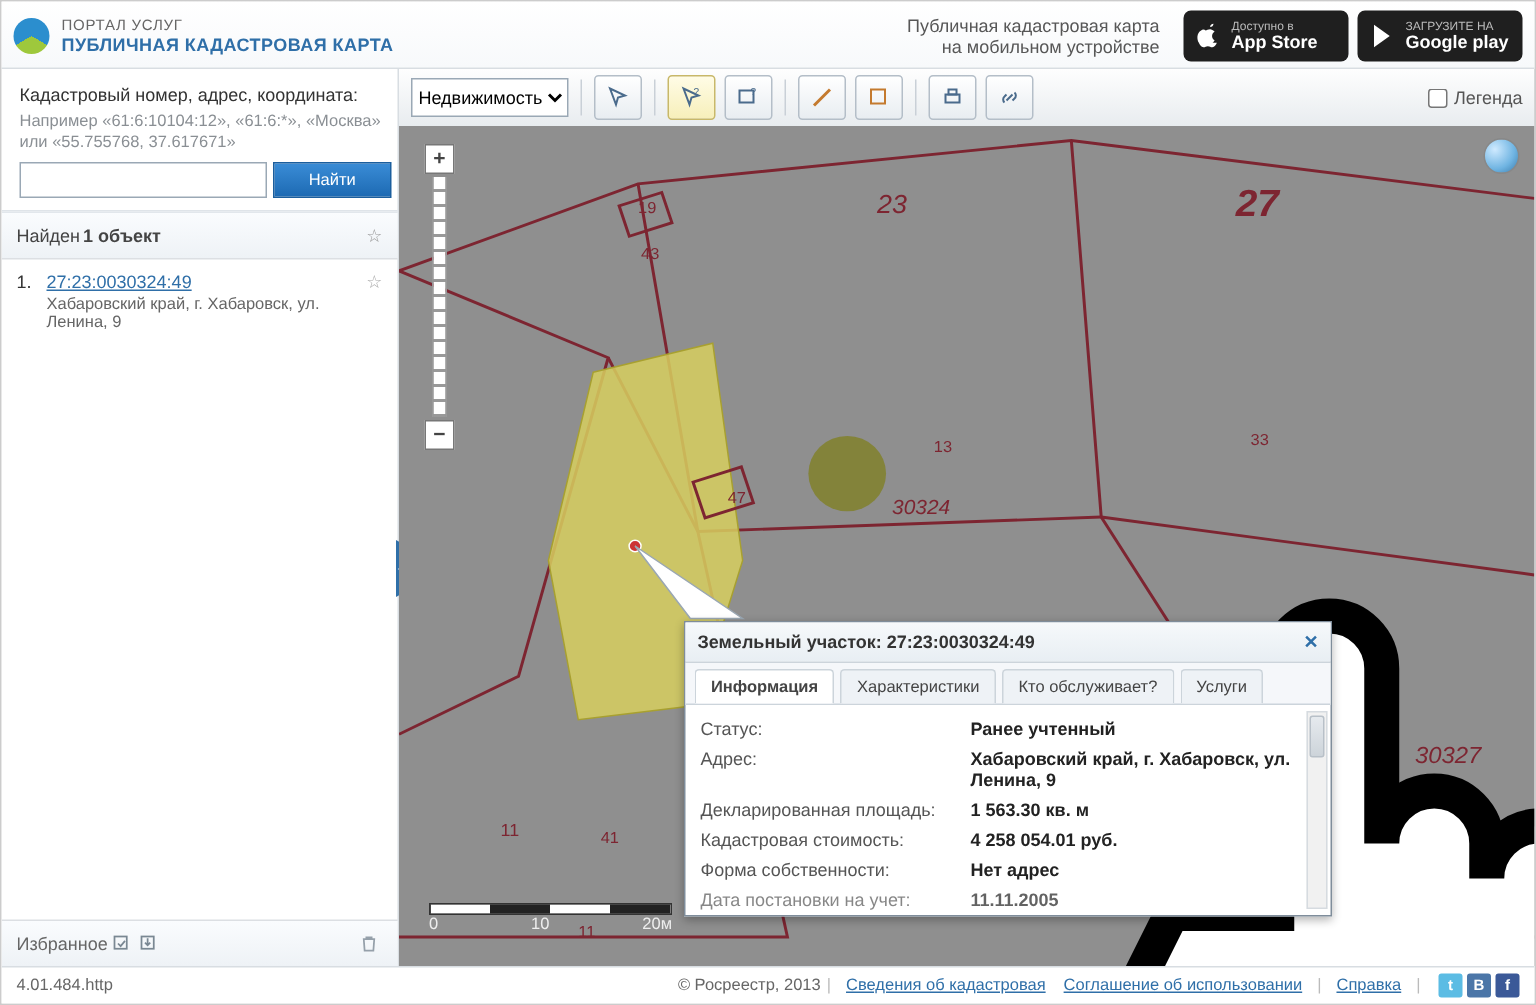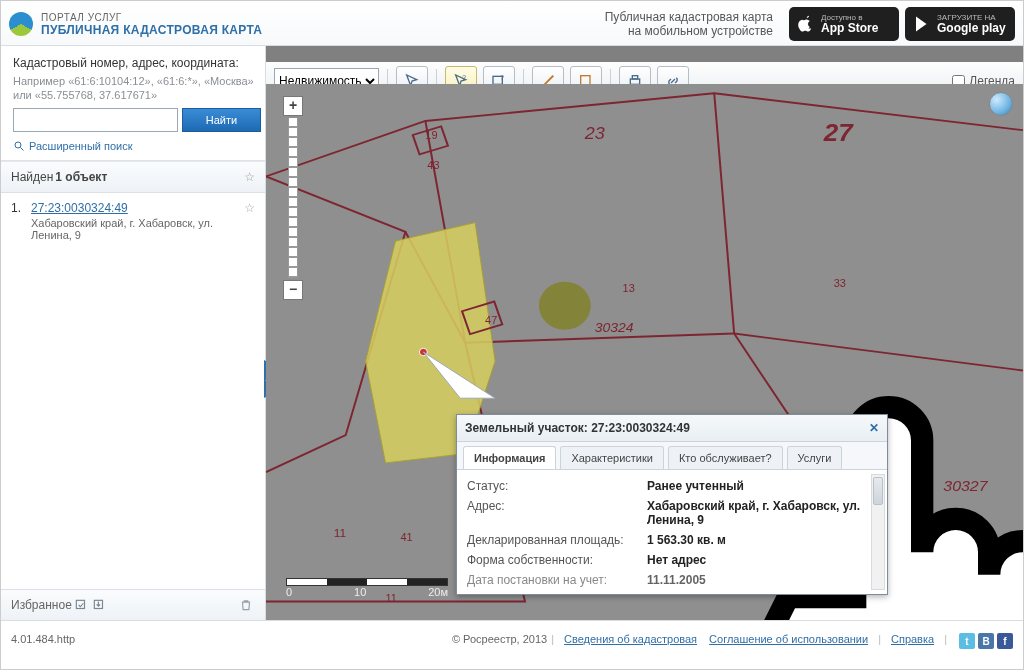--- a/index.html
+++ b/index.html
@@ -118,21 +118,21 @@
   background: linear-gradient(#fafcfe,#eef2f6);
   display:flex; align-items:center;
   padding:0 10px;
   color:#666;
 }
 .fav-bar .sp { margin-left:auto;}
 .tiny-ic { width:14px; height:14px; display:inline-block; margin:0 2px; color:#7a8893;}
 
 .mapwrap { flex:1; position:relative; background:#808080;}
 .toolbar {
-  position:absolute; left:0; right:0; top:16px;
+  position:absolute; left:0; right:0; top:0;
   height:38px;
   background:linear-gradient(#fefefe,#e8ecef);
   border-bottom:1px solid #c9d0d7;
   display:flex; align-items:center;
   padding:0 8px;
   gap:6px;
 }
 .layer-select {
   height:26px; font-size:12px;
   border:1px solid #9aa8b5; background:#fff;
@@ -269,22 +269,22 @@
 .hand-cursor{
   position:absolute;
   left:300px; top:245px;
   width:20px; height:24px;
   pointer-events:none;
 }
 
 .footer {
   height:24px;
   border-top:1px solid #d8dde2;
-  display:flex; align-items:flex-start;
-  padding:12px 10px;
+  display:flex; align-items:center;
+  padding:0 10px;
   font-size:11px;
   color:#666;
   background:#fff;
 }
 .footer .sp{flex:1;}
 .footer a{ color:#2f6fa8; text-decoration:underline; margin:0 6px;}
 .footer .soc{ display:flex; gap:3px; margin-left:8px;}
 .footer .soc span{
   width:16px; height:16px; display:inline-flex; align-items:center; justify-content:center;
   color:#fff; font-size:10px; font-weight:bold; border-radius:2px;
@@ -328,27 +328,20 @@
 
   <div class="body">
 
     <div class="sidebar">
       <div class="search-panel">
         <div class="lbl">Кадастровый номер, адрес, координата:</div>
         <div class="hint">Например «61:6:10104:12», «61:6:*», «Москва» или «55.755768, 37.617671»</div>
         <div class="search-row">
           <input type="text" style="">
           <button>Найти</button>
-        </div>
-        <div class="adv-link">
-          <svg width="12" height="12" viewBox="0 0 24 24">
-              <circle cx="10" cy="10" r="6" stroke="#2f6fa8" stroke-width="2" fill="none"></circle>
-              <line x1="15" y1="15" x2="21" y2="21" stroke="#2f6fa8" stroke-width="2"></line>
-            </svg>
-          <span>Расширенный поиск</span>
         </div>
       </div>
 
       <div class="panel-hdr">
         <span>Найден </span>
         <b style="margin-left:2px">1 объект</b>
         <span class="star">☆</span>
       </div>
 
       <div class="result-list">
@@ -511,20 +504,24 @@
               </div>
             <div class="info-row">
                 <div class="k">Адрес:</div>
                 <div class="v">Хабаровский край, г. Хабаровск, ул. Ленина, 9</div>
               </div>
             <div class="info-row">
                 <div class="k">Декларированная площадь:</div>
                 <div class="v">1 563.30 кв. м</div>
               </div>
             <div class="info-row">
+                <div class="k">Кадастровая стоимость:</div>
+                <div class="v">4 258 054.01 руб.</div>
+              </div>
+            <div class="info-row">
                 <div class="k">Форма собственности:</div>
                 <div class="v">Нет адрес</div>
               </div>
             <div class="info-row" style="opacity:.7">
                 <div class="k">Дата постановки на учет:</div>
                 <div class="v">11.11.2005</div>
               </div>
             <div class="scrollbar">
                 <div class="thumb"></div>
               </div>

